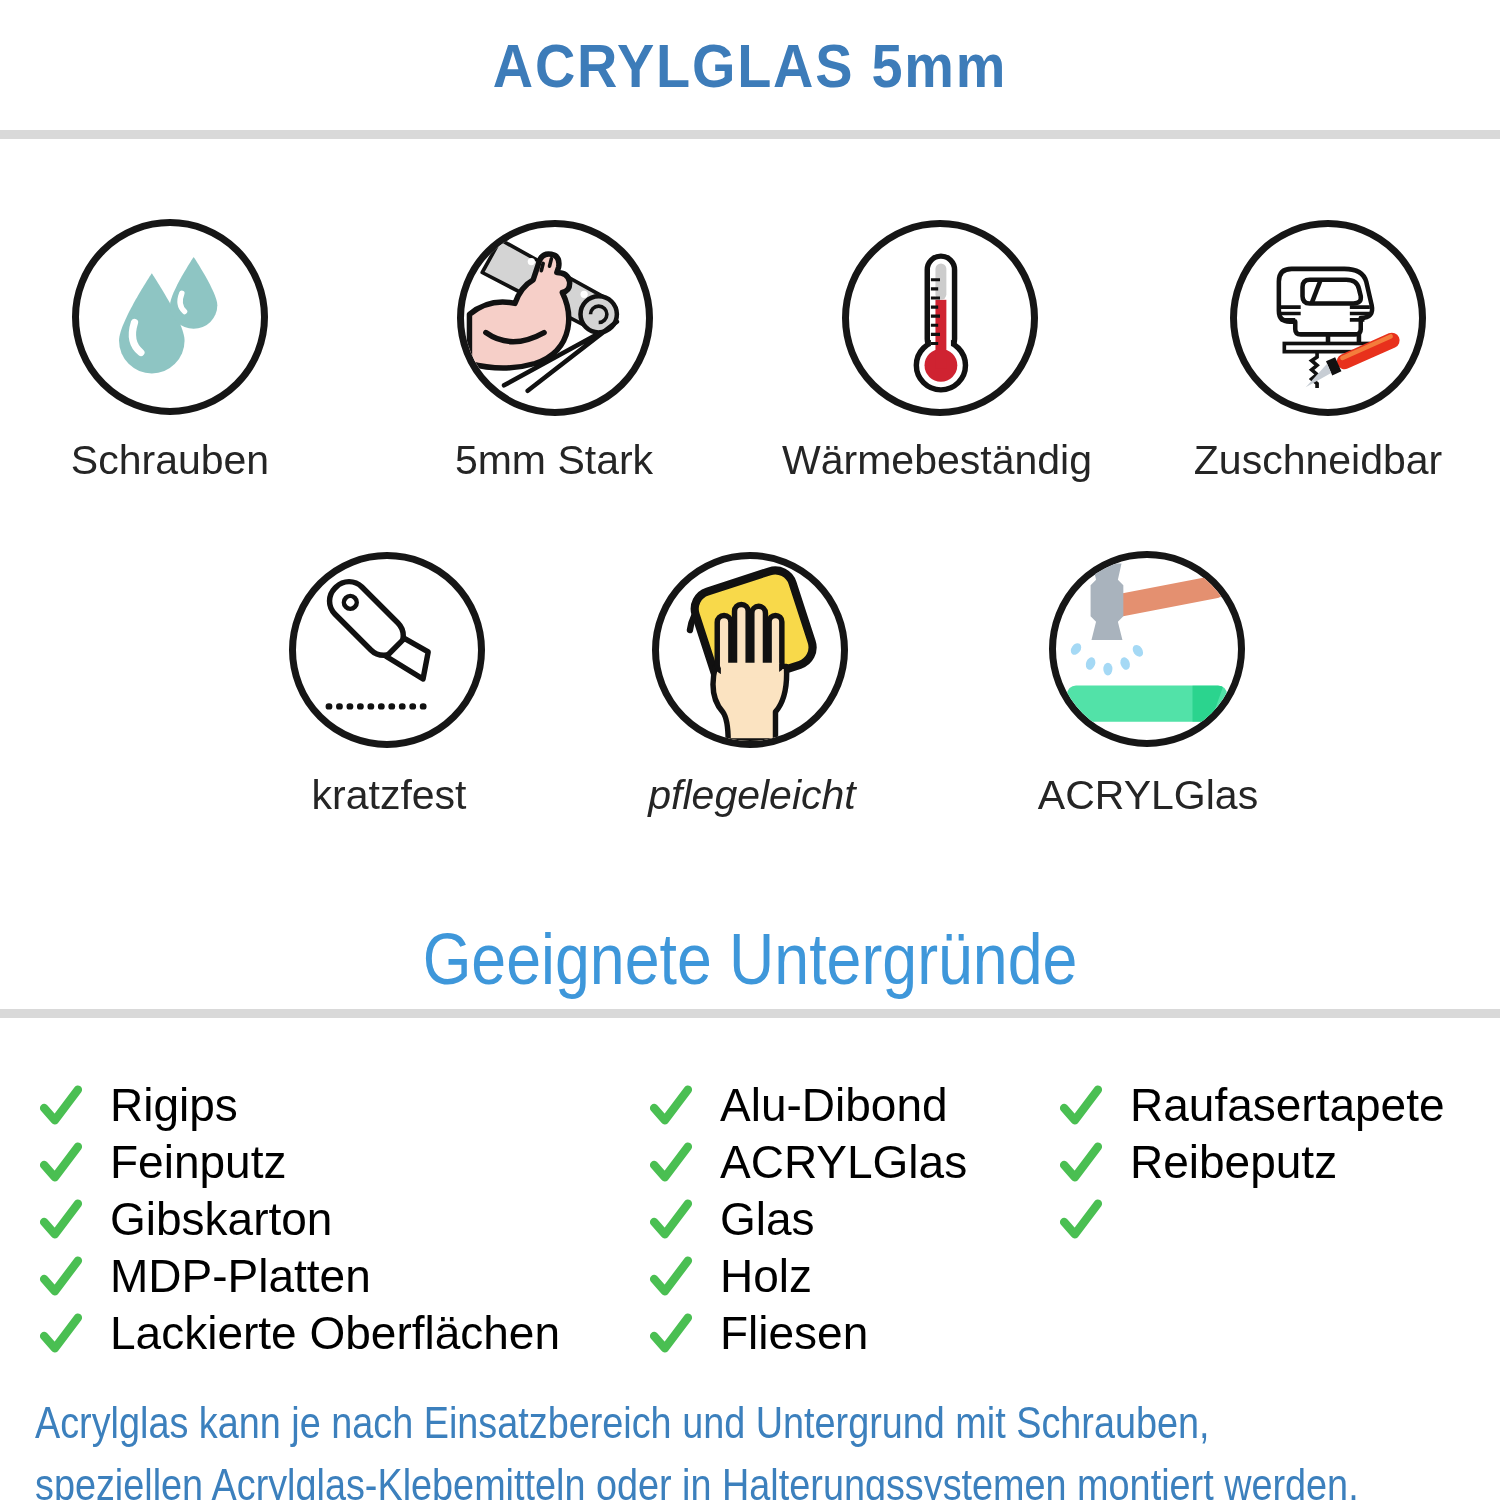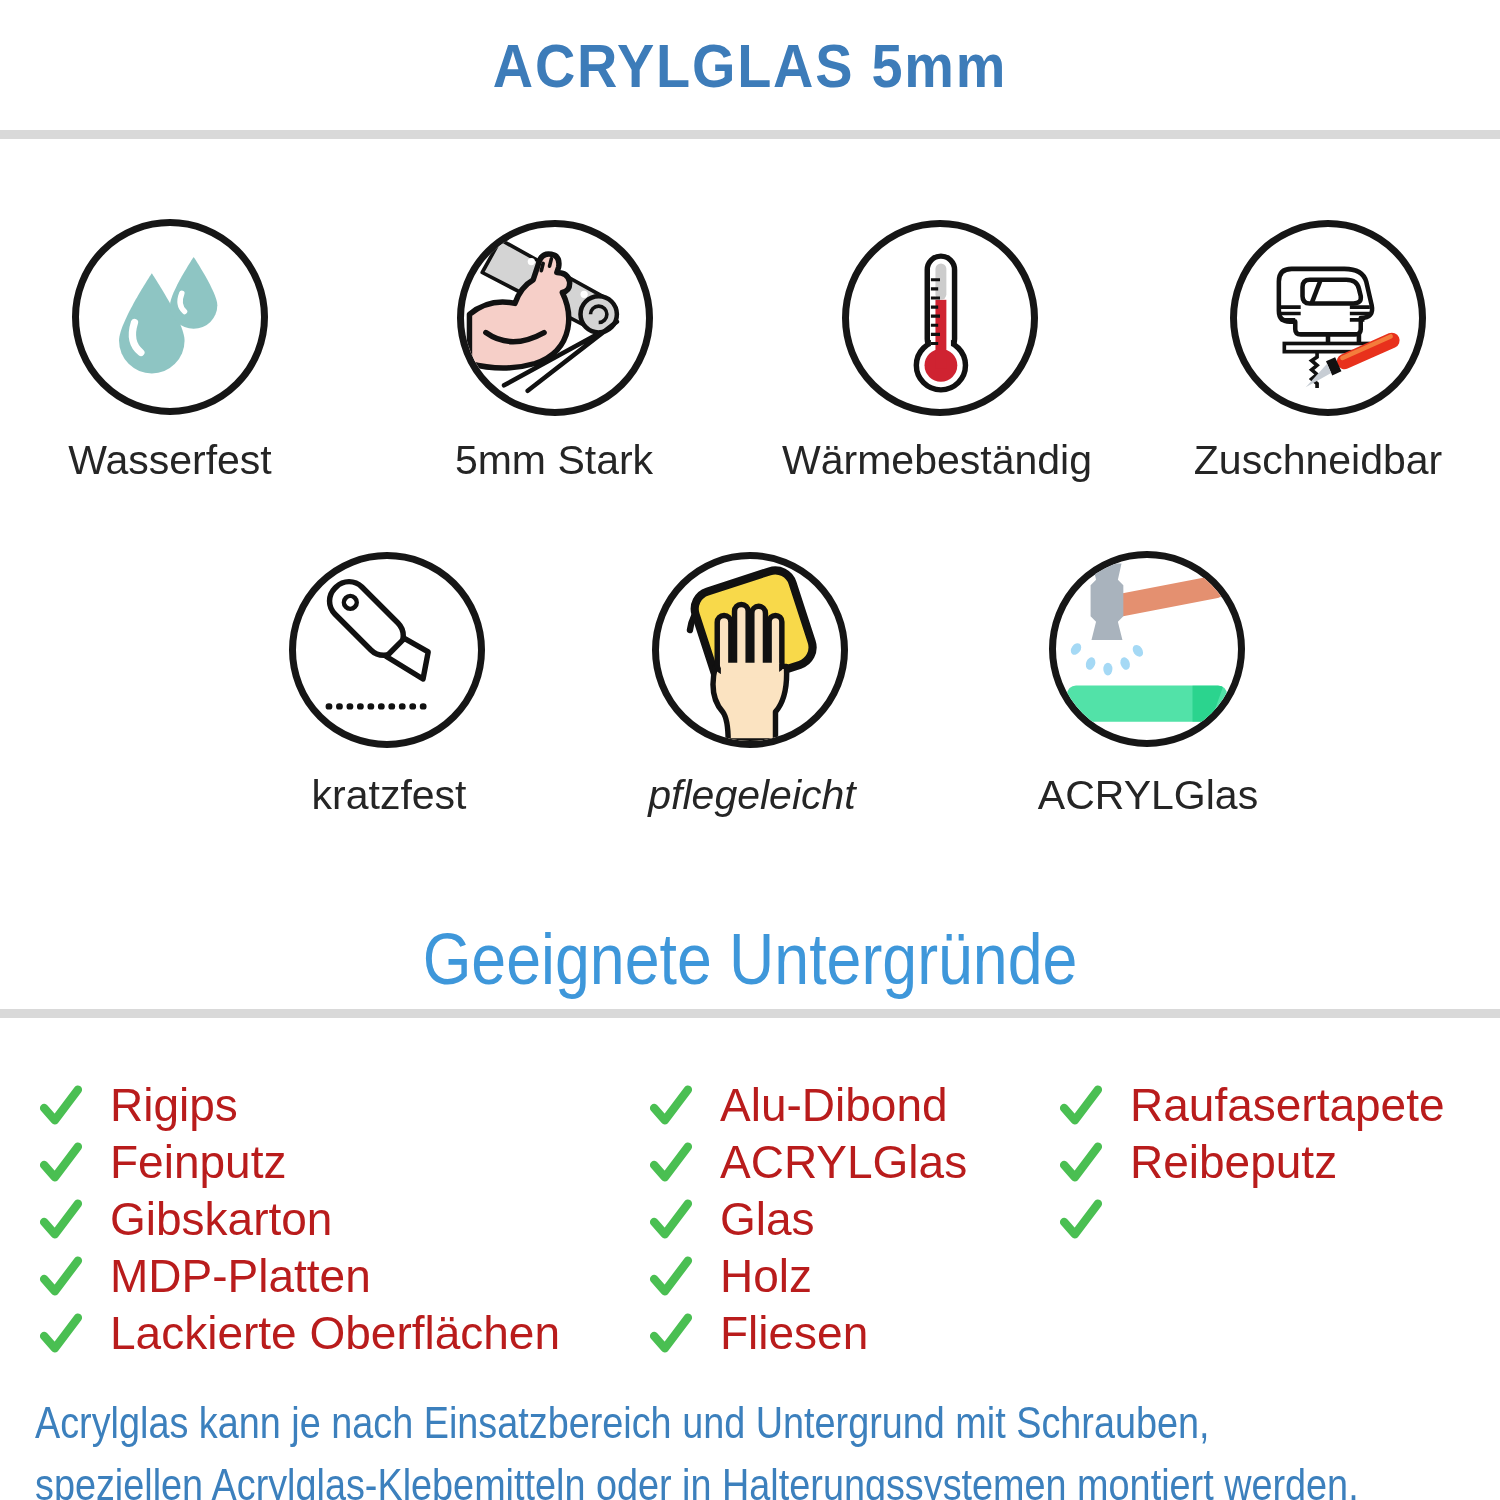--- a/index.html
+++ b/index.html
@@ -42,21 +42,21 @@
     text-align: center; font-size: 72px; font-weight: 400;
     color: #3e97da; transform: scaleX(0.87);
   }
 
   .col { position: absolute; top: 1076px; }
   .col-1 { left: 38px; }
   .col-2 { left: 648px; }
   .col-3 { left: 1058px; }
   .check-row { display: flex; align-items: center; height: 57px; }
   .check-icon { width: 46px; height: 46px; margin-right: 26px; flex: none; }
-  .check-label { font-size: 46px; color: #b91c1c; white-space: nowrap; }
+  .check-label { font-size: 46px; color: #000000; white-space: nowrap; }
 
   .footer {
     position: absolute; left: 35px; top: 1392px;
     font-size: 45px; line-height: 62px; color: #3c80bd;
     transform: scaleX(0.84); transform-origin: left top;
     white-space: nowrap;
   }
 </style>
 </head>
 <body>
@@ -67,21 +67,21 @@
   <div class="divider divider-top"></div>
 
   <div class="feature-circle" style="left:72px; top:219px;">
     <svg viewBox="0 0 200 200">
       <path d="M80,52 C80,52 44,106 44,126 a36,36 0 0 0 72,0 C116,106 80,52 80,52 Z" fill="#8ec5c3"></path>
       <path d="M126,34 C126,34 100,73 100,87 a26,26 0 0 0 52,0 C152,73 126,34 126,34 Z" fill="#8ec5c3"></path>
       <path d="M61,106 q-7,22 7,33" stroke="#ffffff" stroke-width="8" fill="none" stroke-linecap="round"></path>
       <path d="M113,74 q-5,13 3,20" stroke="#ffffff" stroke-width="6" fill="none" stroke-linecap="round"></path>
     </svg>
   </div>
-  <div class="feature-label" style="left:170px; top:437px;">Wasserfest</div>
+  <div class="feature-label" style="left:170px; top:437px;">Schrauben</div>
 
   <div class="feature-circle" style="left:457px; top:220px;">
     <svg viewBox="0 0 200 200">
       <polygon points="40,14 152,76 140,112 20,50" fill="#d4d4d4" stroke="#111111" stroke-width="4" stroke-linejoin="round"></polygon>
       <circle cx="148" cy="96" r="20" fill="#d4d4d4" stroke="#111111" stroke-width="5"></circle>
       <path d="M139,96 a9,9 0 1 1 9,9" fill="none" stroke="#111111" stroke-width="4"></path>
       <circle cx="74" cy="38" r="4" fill="#ffffff"></circle>
       <circle cx="106" cy="56" r="4" fill="#ffffff"></circle>
       <circle cx="132" cy="74" r="4" fill="#ffffff"></circle>
       <path d="M168,104 L70,180 M150,116 L44,174" stroke="#111111" stroke-width="5" fill="none" stroke-linecap="round"></path>

